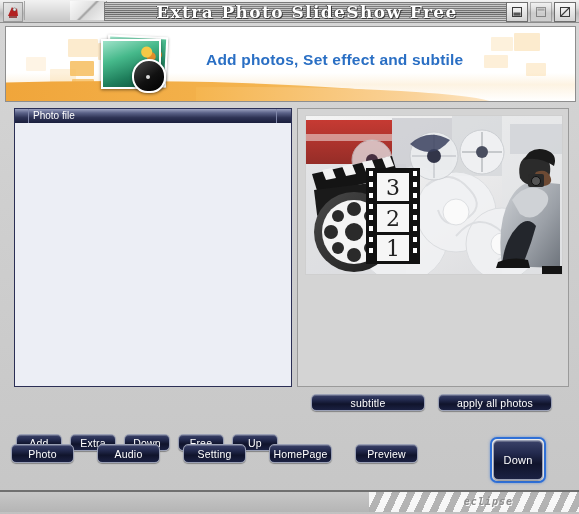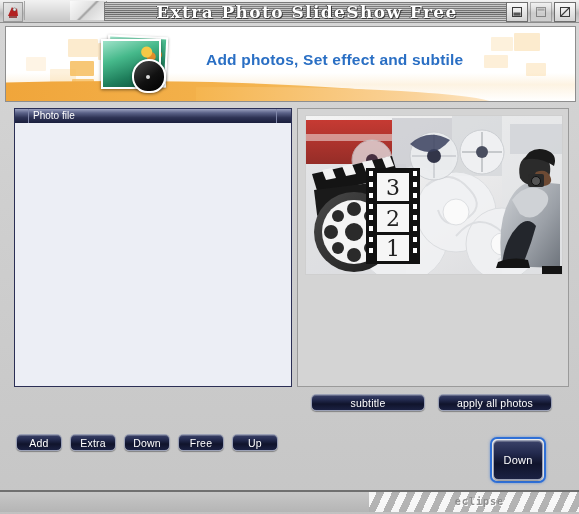--- a/index.html
+++ b/index.html
@@ -108,22 +108,22 @@
     border:2px solid #2f6fd6;border-radius:7px;padding:1px;
     background:#e9e9e9;box-shadow:0 0 3px rgba(47,111,214,.6);}
   .start-btn{width:100%;height:100%;border-radius:5px;font-size:11px;}
 
   
   .statusbar{position:absolute;left:0;bottom:0;width:579px;height:22px;
     background:linear-gradient(180deg,#bdbdbd 0%,#d2d2d2 35%,#c0c0c0 100%);
     border-top:2px solid #6f6f6f;}
   .sb-stripes{position:absolute;right:0;top:0;width:210px;height:20px;
     background:repeating-linear-gradient(115deg,rgba(255,255,255,.85) 0 7px,rgba(175,175,175,.85) 7px 14px);}
-  .sb-logo{position:absolute;right:75px;top:4px;font-family:"DejaVu Sans Mono", monospace;
-    font-size:10px;font-weight:bold;letter-spacing:1px;color:#8d8d8d;
+  .sb-logo{position:absolute;right:66px;top:4px;font-family:"DejaVu Sans Mono", monospace;
+    font-size:10px;font-weight:bold;font-style:italic;letter-spacing:1px;color:#8d8d8d;
     text-shadow:1px 1px 0 #fff;}
   .sb-left{position:absolute;left:0;top:0;width:370px;height:20px;
     background:linear-gradient(180deg,#c7c7c7,#b5b5b5);}
 </style>
 </head>
 <body>
 
 <div id="app">
 
   <div class="titlebar">
@@ -351,20 +351,27 @@
     <button class="btn">Down</button>
     <button class="btn">Free</button>
     <button class="btn">Up</button>
   </div>
 
   <div class="btn-right1">
     <button class="btn">subtitle</button>
     <button class="btn">apply all photos</button>
   </div>
 
+  <div class="btn-row2">
+    <button class="btn">Photo</button>
+    <button class="btn">Audio</button>
+    <button class="btn">Setting</button>
+    <button class="btn">HomePage</button>
+    <button class="btn">Preview</button>
+  </div>
 
   <div class="start-wrap">
     <button class="btn start-btn">Down</button>
   </div>
 
   <div class="statusbar">
     <div class="sb-left"></div>
     <div class="sb-stripes"></div>
     <div class="sb-logo">eclipse</div>
   </div>

